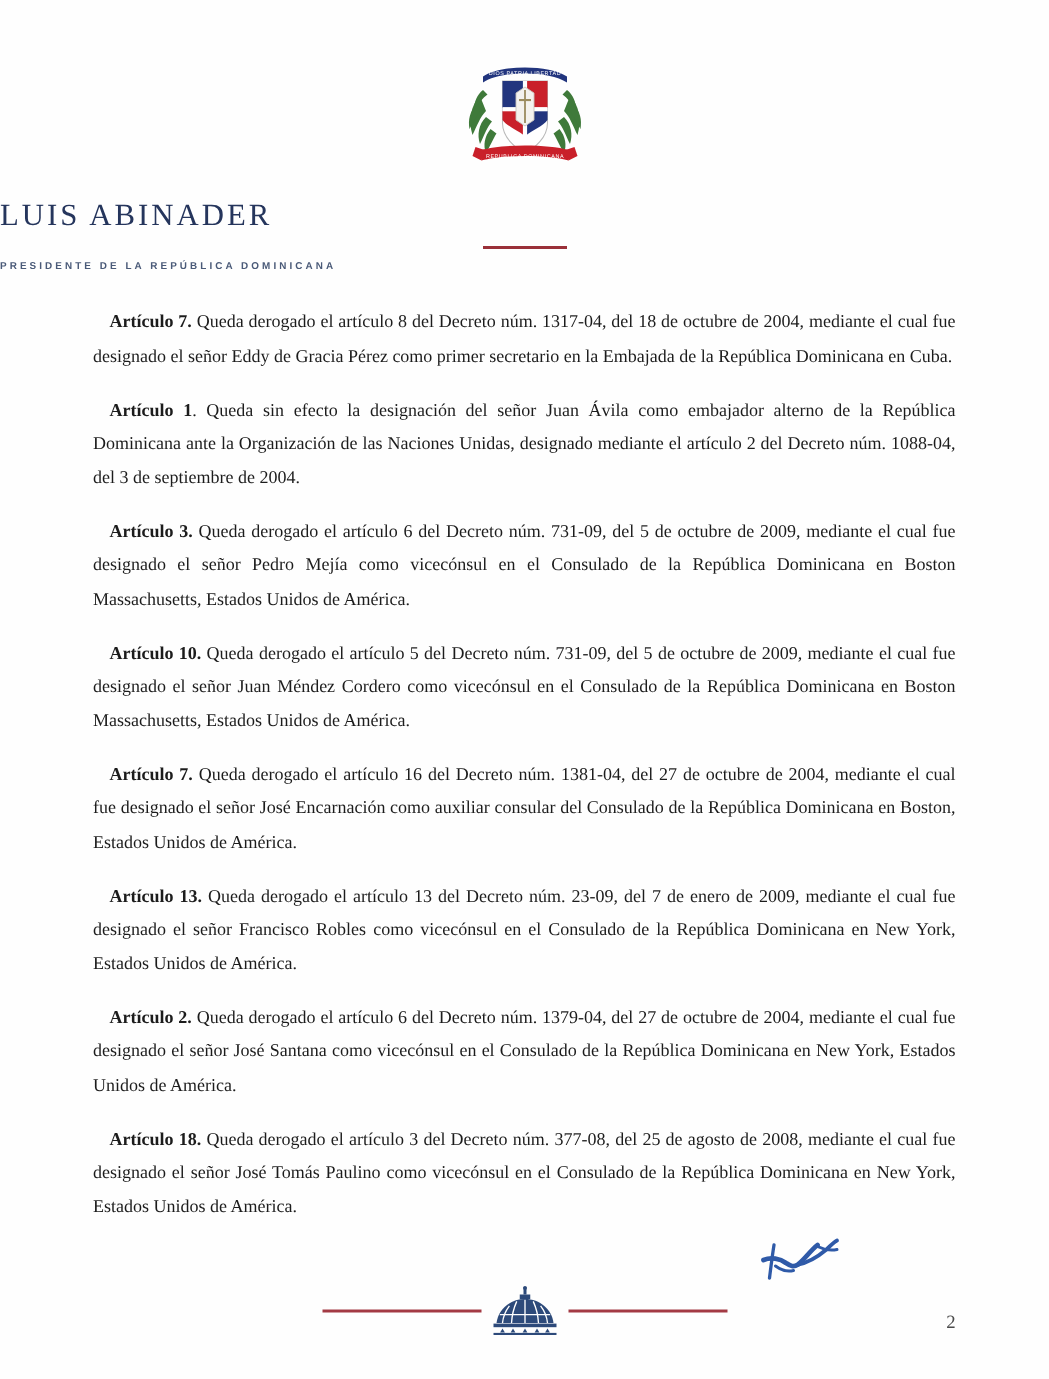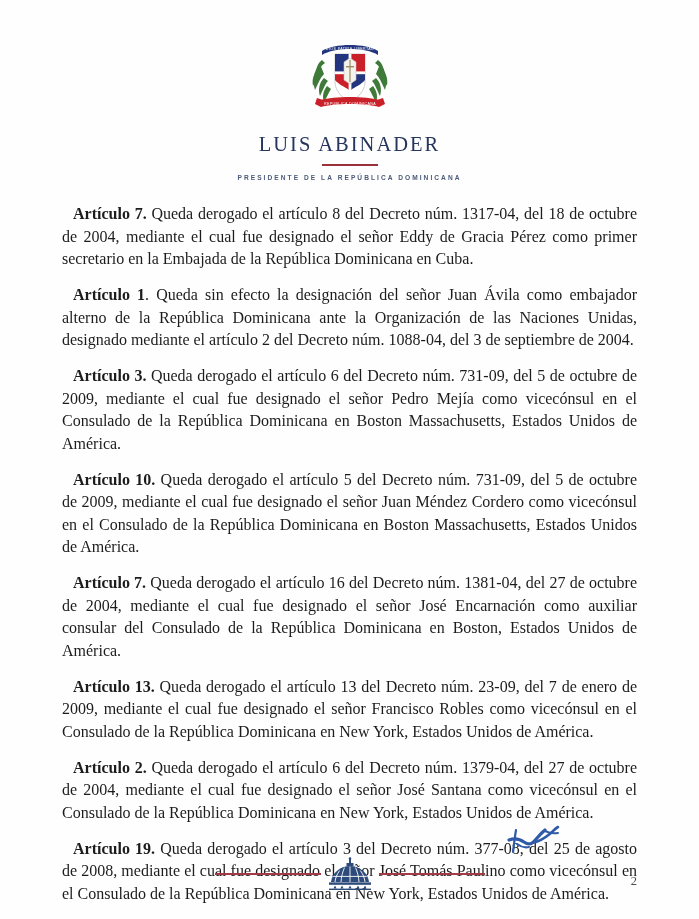--- a/index.html
+++ b/index.html
@@ -18,21 +18,21 @@
 
   .page {
     position: absolute;
     inset: 0;
     background: #fefefe;
   }
 
   
   .letterhead {
     padding-top: 34px;
-    text-align: center;
+    text-align: left;
   }
   .coat-of-arms {
     display: block;
     margin: 0 auto;
     width: 92px;
     height: 84px;
   }
   .brand-name {
     margin-top: 16px;
     font-family: "Liberation Serif", serif;
@@ -60,21 +60,21 @@
   
   .content {
     position: absolute;
     left: 62px;
     top: 203px;
     width: 575px;
   }
   .article-para {
     text-align: justify;
     text-justify: inter-word;
-    font-size: 16px;
+    font-size: 12px;
     line-height: 22.5px;
     margin: 0 0 13.5px 0;
     text-indent: 11px;
     color: #1c1c1c;
   }
   .article-para .art-label {
     font-weight: bold;
   }
 
   
@@ -199,21 +199,21 @@
 
     <p class="article-para">
       <span class="art-label">Artículo 13.</span><span> Queda derogado el artículo 13 del Decreto núm. 23-09, del 7 de enero de 2009, mediante el cual fue designado el señor Francisco Robles como vicecónsul en el Consulado de la República Dominicana en New York, Estados Unidos de América.</span>
     </p>
 
     <p class="article-para">
       <span class="art-label">Artículo 2.</span><span> Queda derogado el artículo 6 del Decreto núm. 1379-04, del 27 de octubre de 2004, mediante el cual fue designado el señor José Santana como vicecónsul en el Consulado de la República Dominicana en New York, Estados Unidos de América.</span>
     </p>
 
     <p class="article-para">
-      <span class="art-label">Artículo 19.</span><span> Queda derogado el artículo 3 del Decreto núm. 377-08, del 25 de agosto de 2008, mediante el cual fue designado el señor José Tomás Paulino como vicecónsul en el Consulado de la República Dominicana en New York, Estados Unidos de América.</span>
+      <span class="art-label">Artículo 18.</span><span> Queda derogado el artículo 3 del Decreto núm. 377-08, del 25 de agosto de 2008, mediante el cual fue designado el señor José Tomás Paulino como vicecónsul en el Consulado de la República Dominicana en New York, Estados Unidos de América.</span>
     </p>
 
   </div>
 
   <svg class="signature-mark" viewBox="0 0 62 34">
     <g fill="none" stroke="#2f5aa8" stroke-linecap="round" stroke-linejoin="round">
       <path d="M8 30 C9 22 10 14 11 8" stroke-width="2.2"></path>
       <path d="M4 18 C9 16 15 17 19 20 C22 22 24 23 27 21 C31 18 35 12 40 8" stroke-width="3.2"></path>
       <path d="M27 21 C33 20 40 16 46 11 C49 8 51 6 53 5" stroke-width="2.6"></path>
       <path d="M40 9 C44 11 48 12 53 11" stroke-width="2.0"></path>

